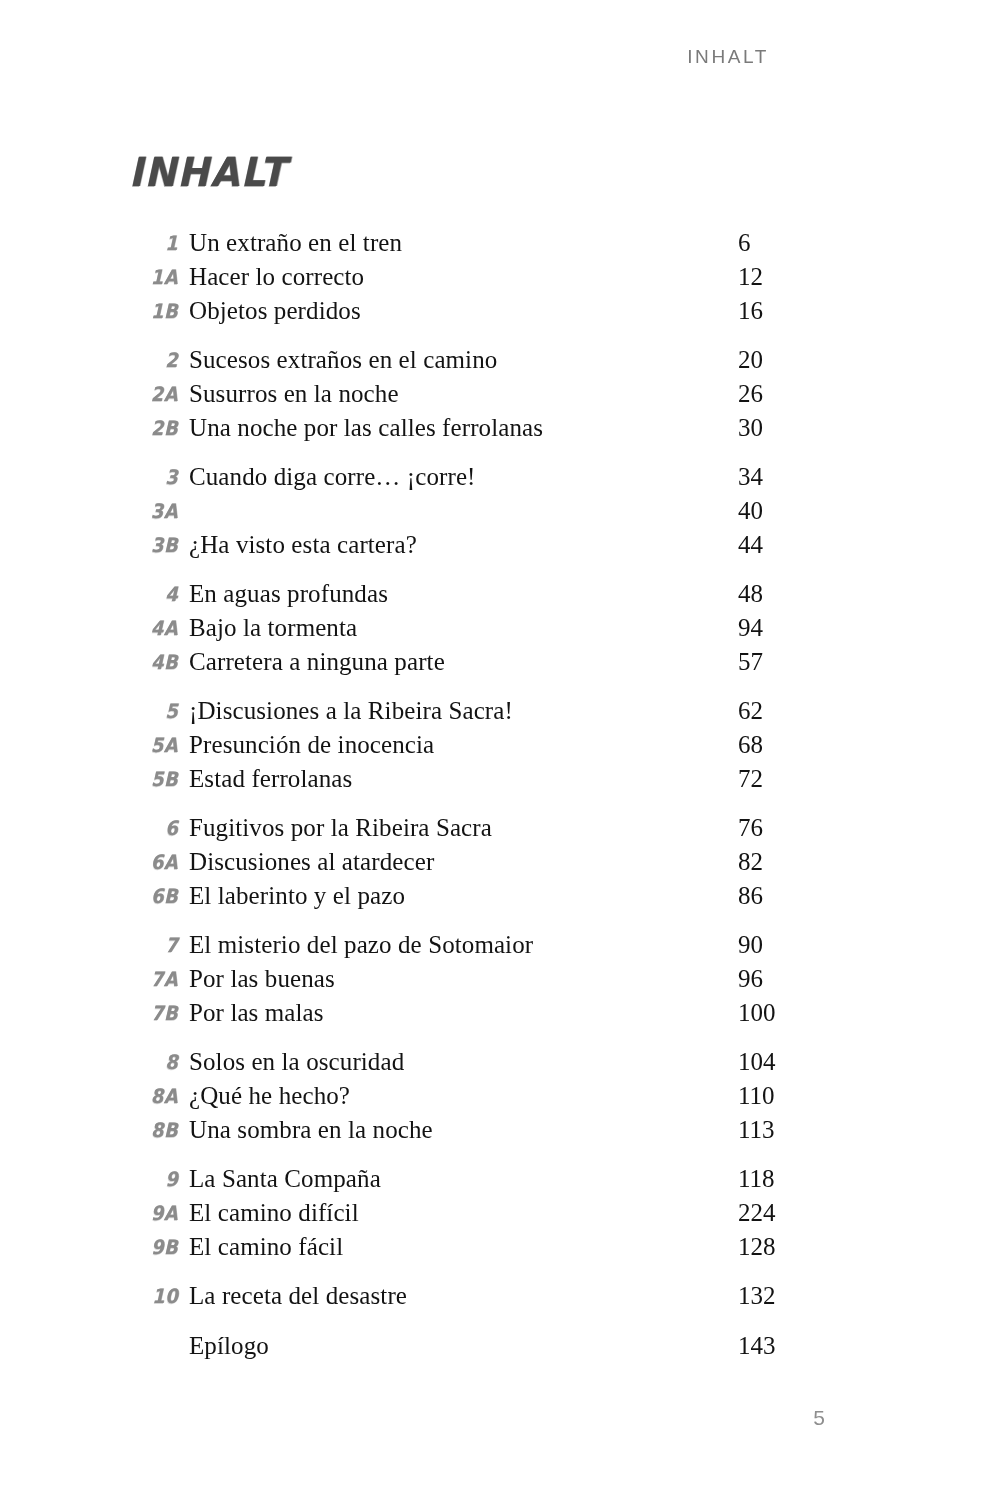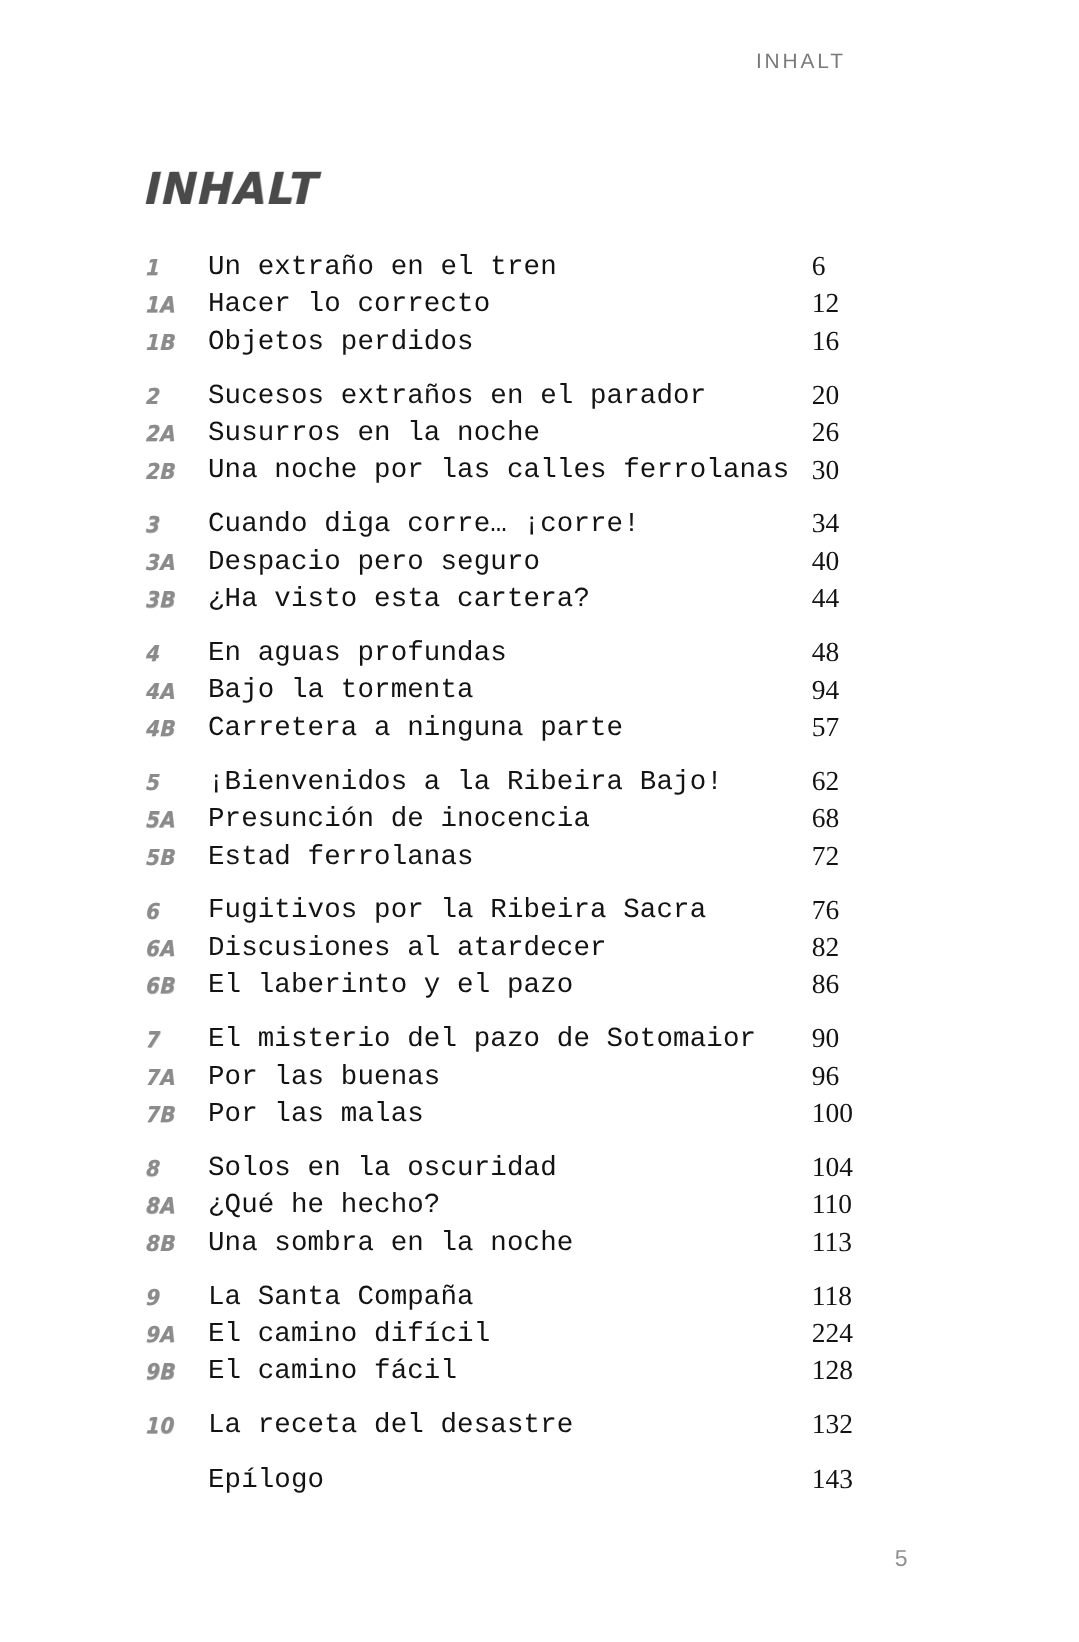--- a/index.html
+++ b/index.html
@@ -9,20 +9,21 @@
     background: #ffffff;
   }
 
   .page {
     position: relative;
     width: 901px;
     height: 1493px;
     background: #ffffff;
     overflow: hidden;
     font-family: "Liberation Serif", "DejaVu Serif", serif;
+    text-align: right;
     -webkit-font-smoothing: antialiased;
   }
 
   
   .running-header {
     position: absolute;
     top: 46px;
     right: 132px;
     font-family: "Liberation Sans", "DejaVu Sans", sans-serif;
     font-size: 19px;
@@ -90,21 +91,20 @@
       -0.4px 0.6px 0 rgba(139,139,139,0.35);
   }
 
   .toc-label {
     position: absolute;
     left: 56px;
     top: 0;
     font-size: 25px;
     color: #131313;
     letter-spacing: 0.1px;
-    font-family: Liberation Mono, monospace;
   }
 
   .toc-page {
     position: absolute;
     left: 605px;
     top: 0;
     font-size: 25px;
     color: #131313;
   }
 
@@ -142,21 +142,21 @@
         </div>
         <div class="toc-row">
           <span class="toc-num">1B</span>
           <span class="toc-label">Objetos perdidos</span>
           <span class="toc-page">16</span>
         </div>
       </div>
       <div class="toc-group">
         <div class="toc-row">
           <span class="toc-num">2</span>
-          <span class="toc-label">Sucesos extraños en el parador</span>
+          <span class="toc-label">Sucesos extraños en el camino</span>
           <span class="toc-page">20</span>
         </div>
         <div class="toc-row">
           <span class="toc-num">2A</span>
           <span class="toc-label">Susurros en la noche</span>
           <span class="toc-page">26</span>
         </div>
         <div class="toc-row">
           <span class="toc-num">2B</span>
           <span class="toc-label">Una noche por las calles ferrolanas</span>
@@ -164,21 +164,20 @@
         </div>
       </div>
       <div class="toc-group">
         <div class="toc-row">
           <span class="toc-num">3</span>
           <span class="toc-label">Cuando diga corre… ¡corre!</span>
           <span class="toc-page">34</span>
         </div>
         <div class="toc-row">
           <span class="toc-num">3A</span>
-          <span class="toc-label">Despacio pero seguro</span>
           <span class="toc-page">40</span>
         </div>
         <div class="toc-row">
           <span class="toc-num">3B</span>
           <span class="toc-label">¿Ha visto esta cartera?</span>
           <span class="toc-page">44</span>
         </div>
       </div>
       <div class="toc-group">
         <div class="toc-row">
@@ -193,21 +192,21 @@
         </div>
         <div class="toc-row">
           <span class="toc-num">4B</span>
           <span class="toc-label">Carretera a ninguna parte</span>
           <span class="toc-page">57</span>
         </div>
       </div>
       <div class="toc-group">
         <div class="toc-row">
           <span class="toc-num">5</span>
-          <span class="toc-label">¡Bienvenidos a la Ribeira Bajo!</span>
+          <span class="toc-label">¡Discusiones a la Ribeira Sacra!</span>
           <span class="toc-page">62</span>
         </div>
         <div class="toc-row">
           <span class="toc-num">5A</span>
           <span class="toc-label">Presunción de inocencia</span>
           <span class="toc-page">68</span>
         </div>
         <div class="toc-row">
           <span class="toc-num">5B</span>
           <span class="toc-label">Estad ferrolanas</span>

